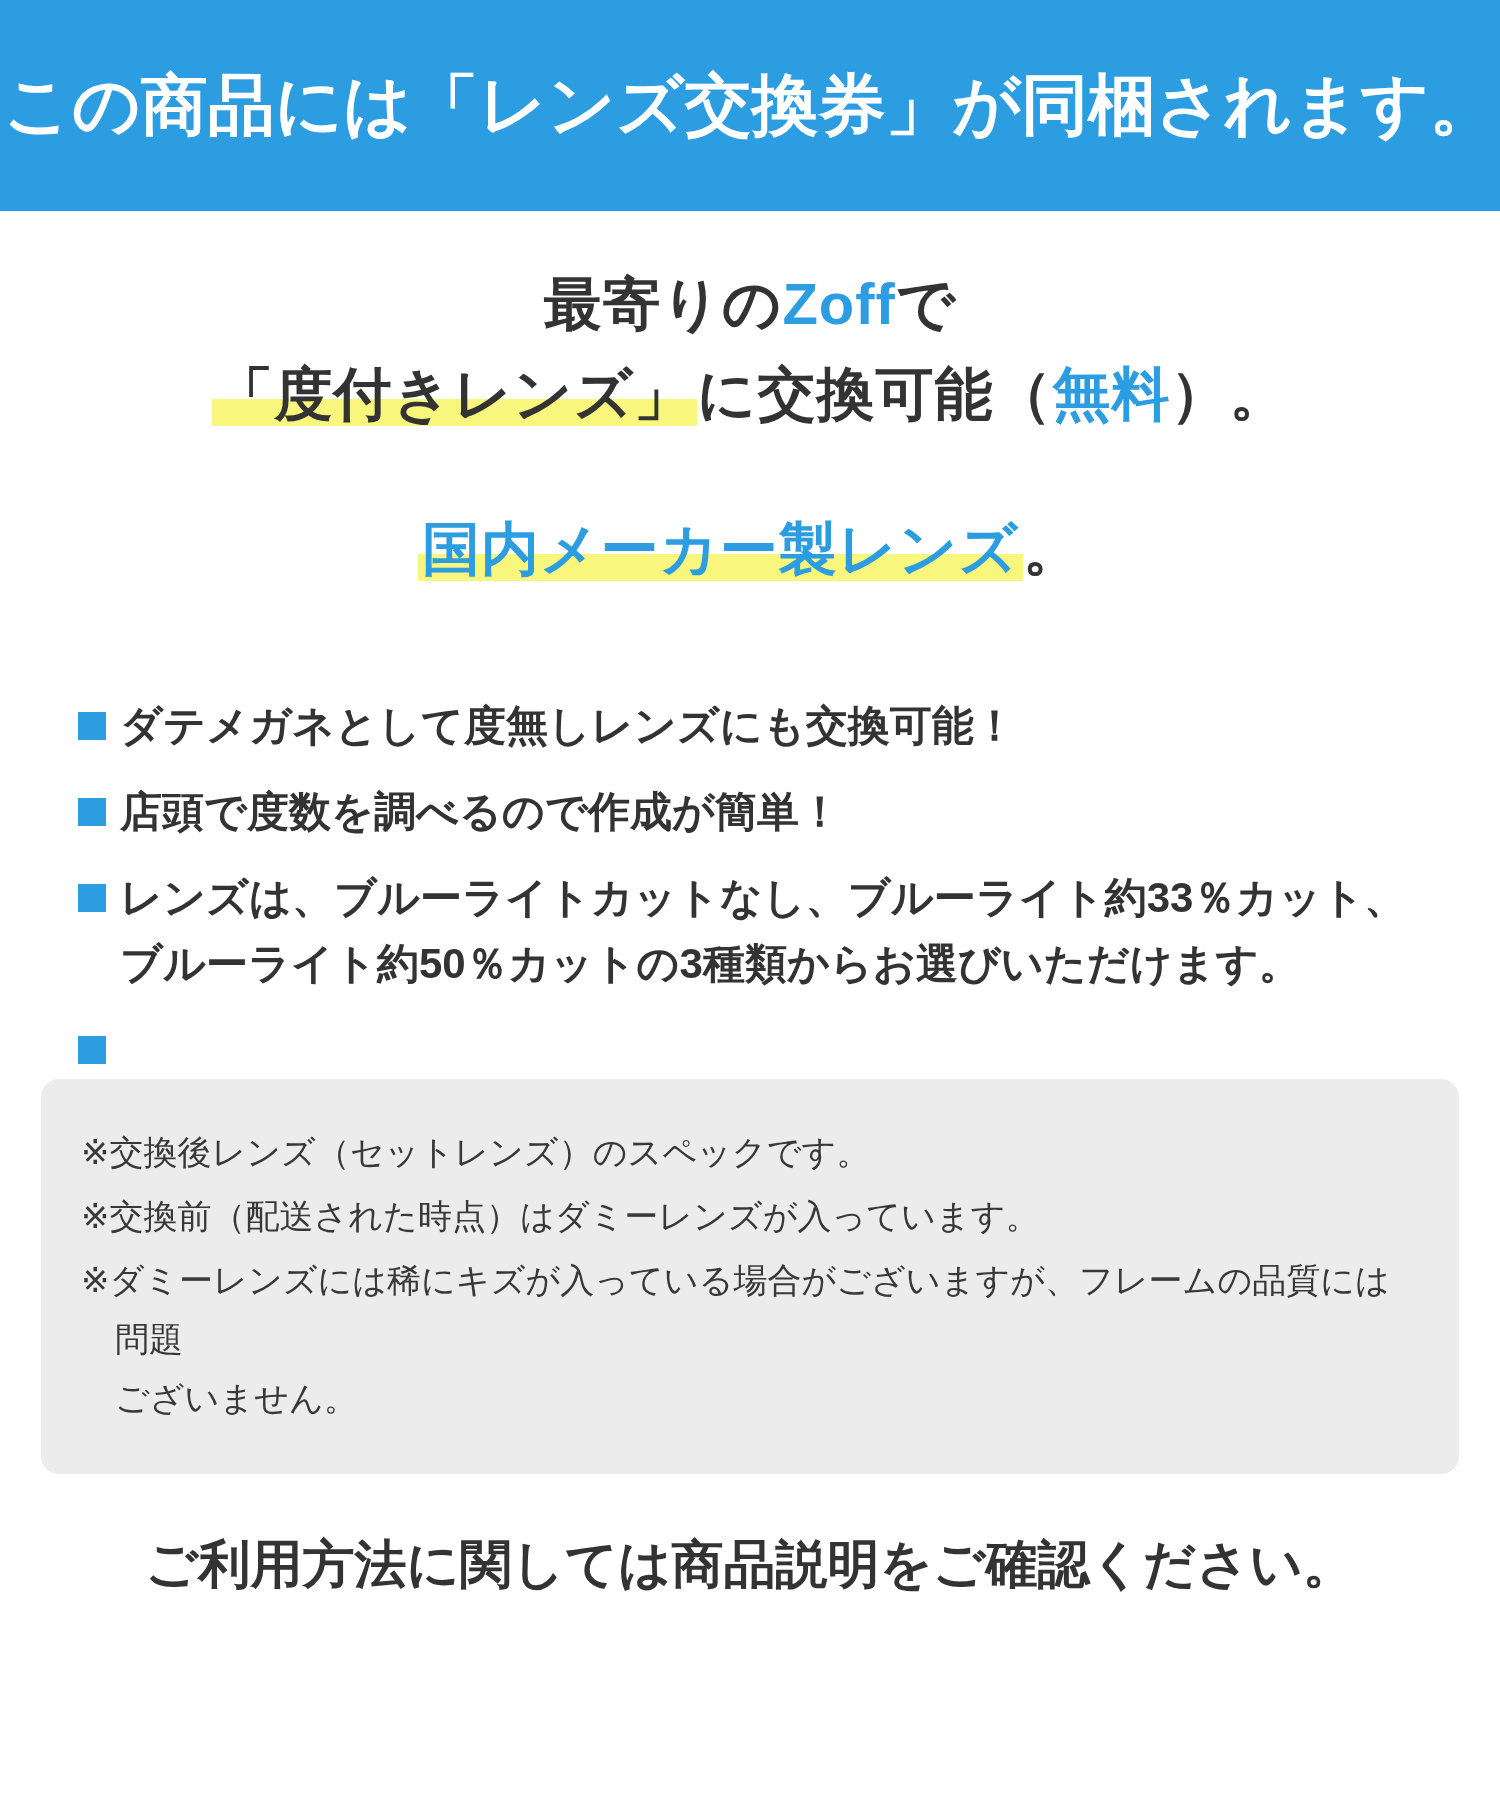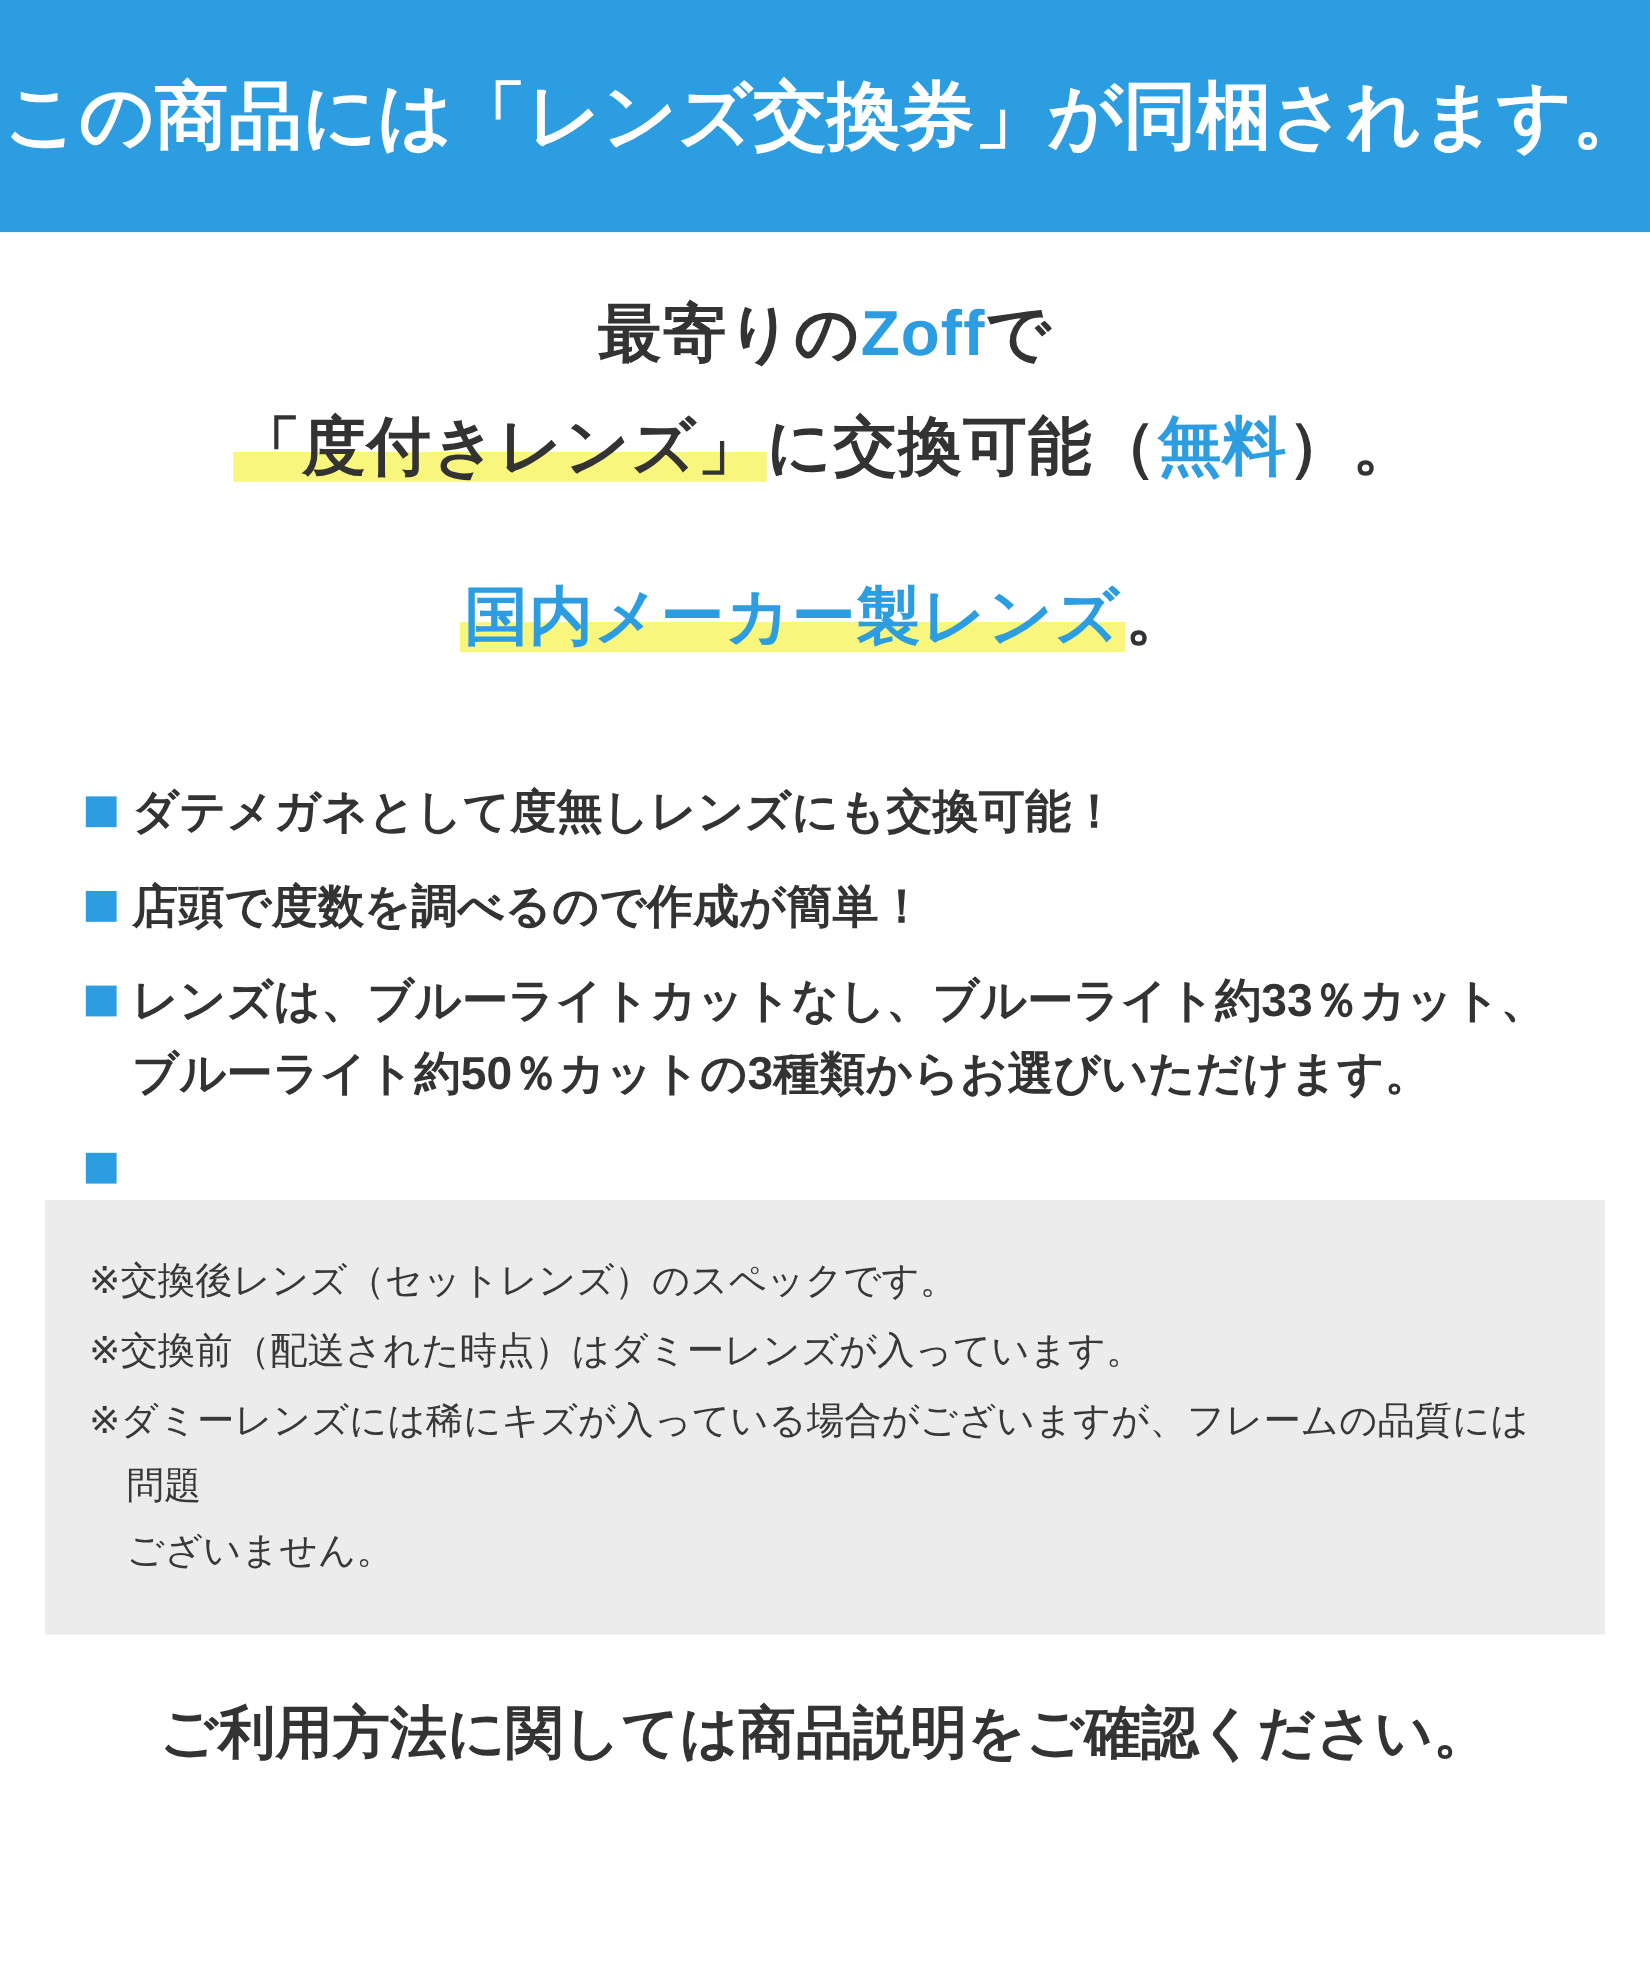--- a/index.html
+++ b/index.html
@@ -29,21 +29,21 @@
   
   .headline{
     text-align:center;
     font-weight:bold;
     font-size:58px;
     line-height:90px;
     letter-spacing:1px;
   }
   .headline-exchange{margin-top:48px;}
   .headline-quality{margin-top:62px;line-height:96px;}
-  .headline p{margin:12px;white-space:nowrap;}
+  .headline p{margin:0;white-space:nowrap;}
   .blue{color:#2b9de0;}
   .hl{
     background:linear-gradient(transparent 58%, #f8f67c 58%);
     padding:0 4px;
   }
   
   .bullets{
     list-style:none;
     margin:96px 60px 0 78px;
     padding:0;
@@ -64,20 +64,21 @@
     background:#2b9de0;
   }
   
   .notes{
     margin:82px 41px 0 41px;
     background:#ececec;
     padding:44px 40px 46px 40px;
     font-size:34px;
     line-height:59px;
     color:#383838;
+    border-radius:18px;
   }
   .notes p{
     margin:0 0 5px 0;
     padding-left:1em;
     text-indent:-1em;
     white-space:pre-line;
   }
   .notes p:last-child{margin-bottom:0;}
   
   .footer{

